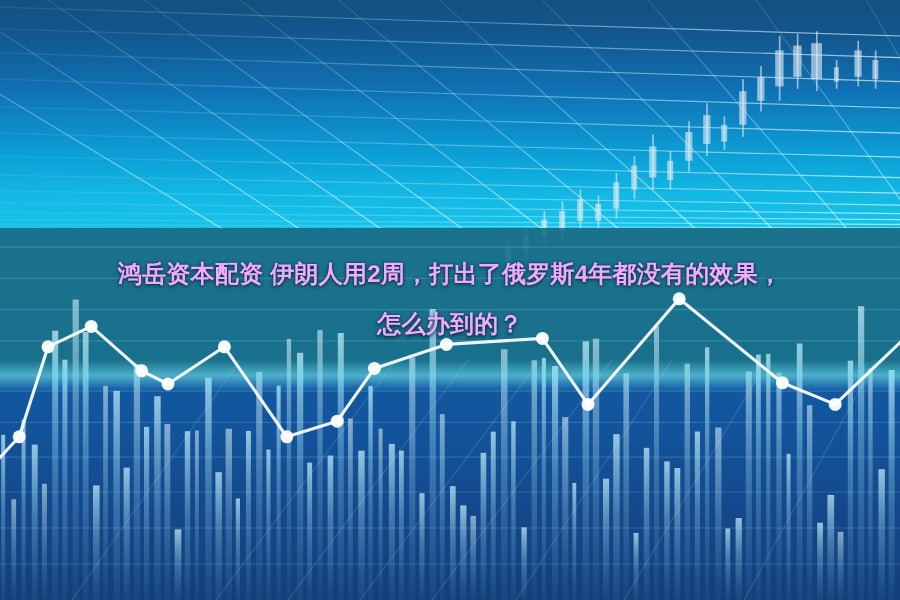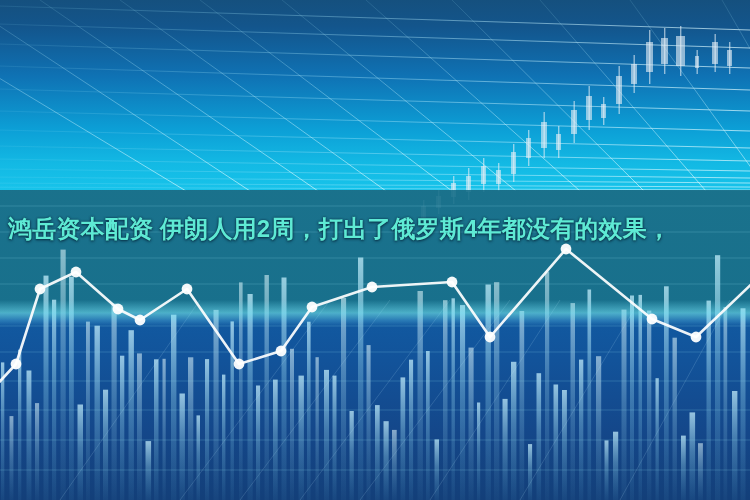--- a/index.html
+++ b/index.html
@@ -38,24 +38,24 @@
     background:linear-gradient(to bottom,rgba(26,114,140,.92),rgba(24,112,140,.88));
     mix-blend-mode:normal;
   }
   #horizonglow{
     top:300px;height:26px;
     background:linear-gradient(to bottom,rgba(90,220,245,.0),rgba(120,230,250,.55),rgba(120,230,250,.0));
   }
   svg.layer{display:block;}
   #title{
     position:absolute;left:0;right:0;top:208px;
-    text-align:left;
-    color:#5eead4;
+    text-align:center;
+    color:#f0abfc;
     font-weight:bold;
-    font-size:24px;
+    font-size:20px;
     line-height:42px;
     letter-spacing:.2px;
     text-shadow:0 1px 3px rgba(0,25,45,.75), 0 0 2px rgba(0,20,40,.6);
     padding:0 8px;
     white-space:nowrap;
   }
   #title .l2{display:block;}
 </style>
 </head>
 <body>
@@ -311,15 +311,16 @@
         <circle cx="452" cy="282" r="5.4"></circle>
         <circle cx="490" cy="337" r="5.4"></circle>
         <circle cx="566" cy="249" r="5.4"></circle>
         <circle cx="652" cy="319" r="5.4"></circle>
         <circle cx="696" cy="337" r="5.4"></circle>
       </g>
   </svg>
 
   <div id="title">
     <span>鸿岳资本配资 伊朗人用2周，打出了俄罗斯4年都没有的效果，</span>
+    <span class="l2">怎么办到的？</span>
   </div>
 
 </div>
 
 </body></html>

